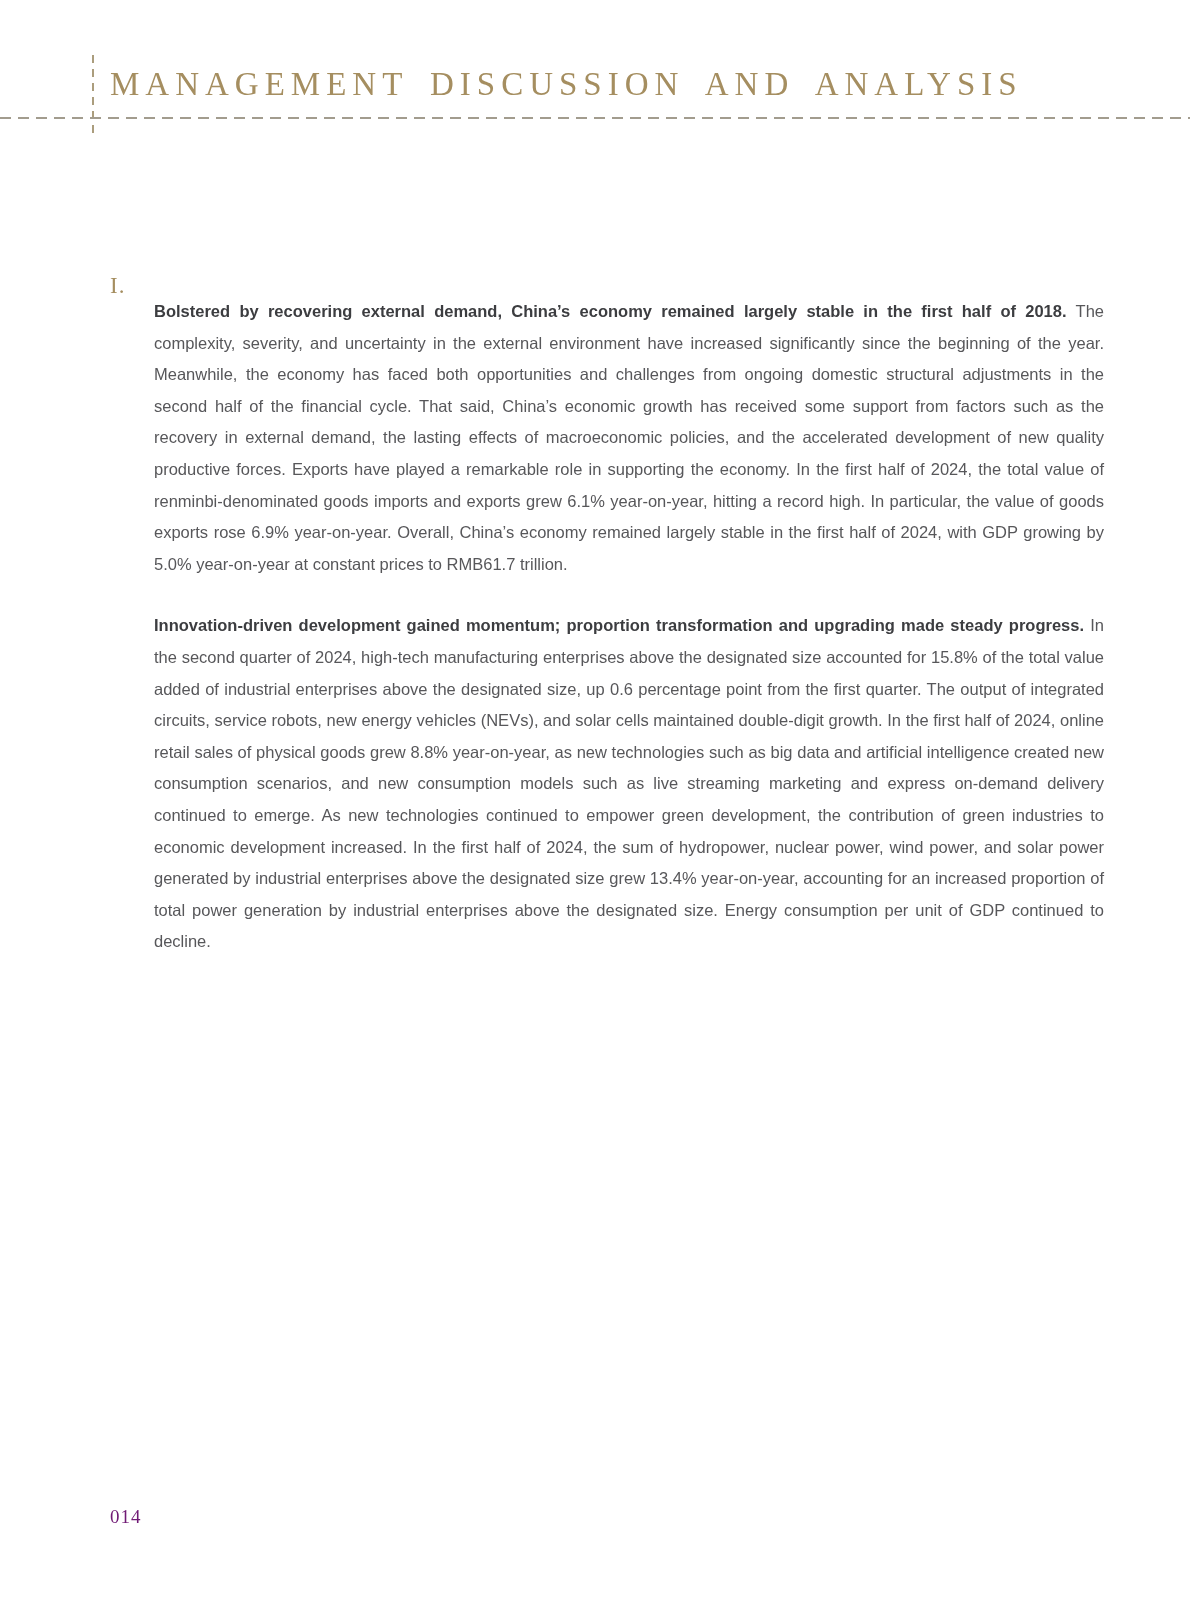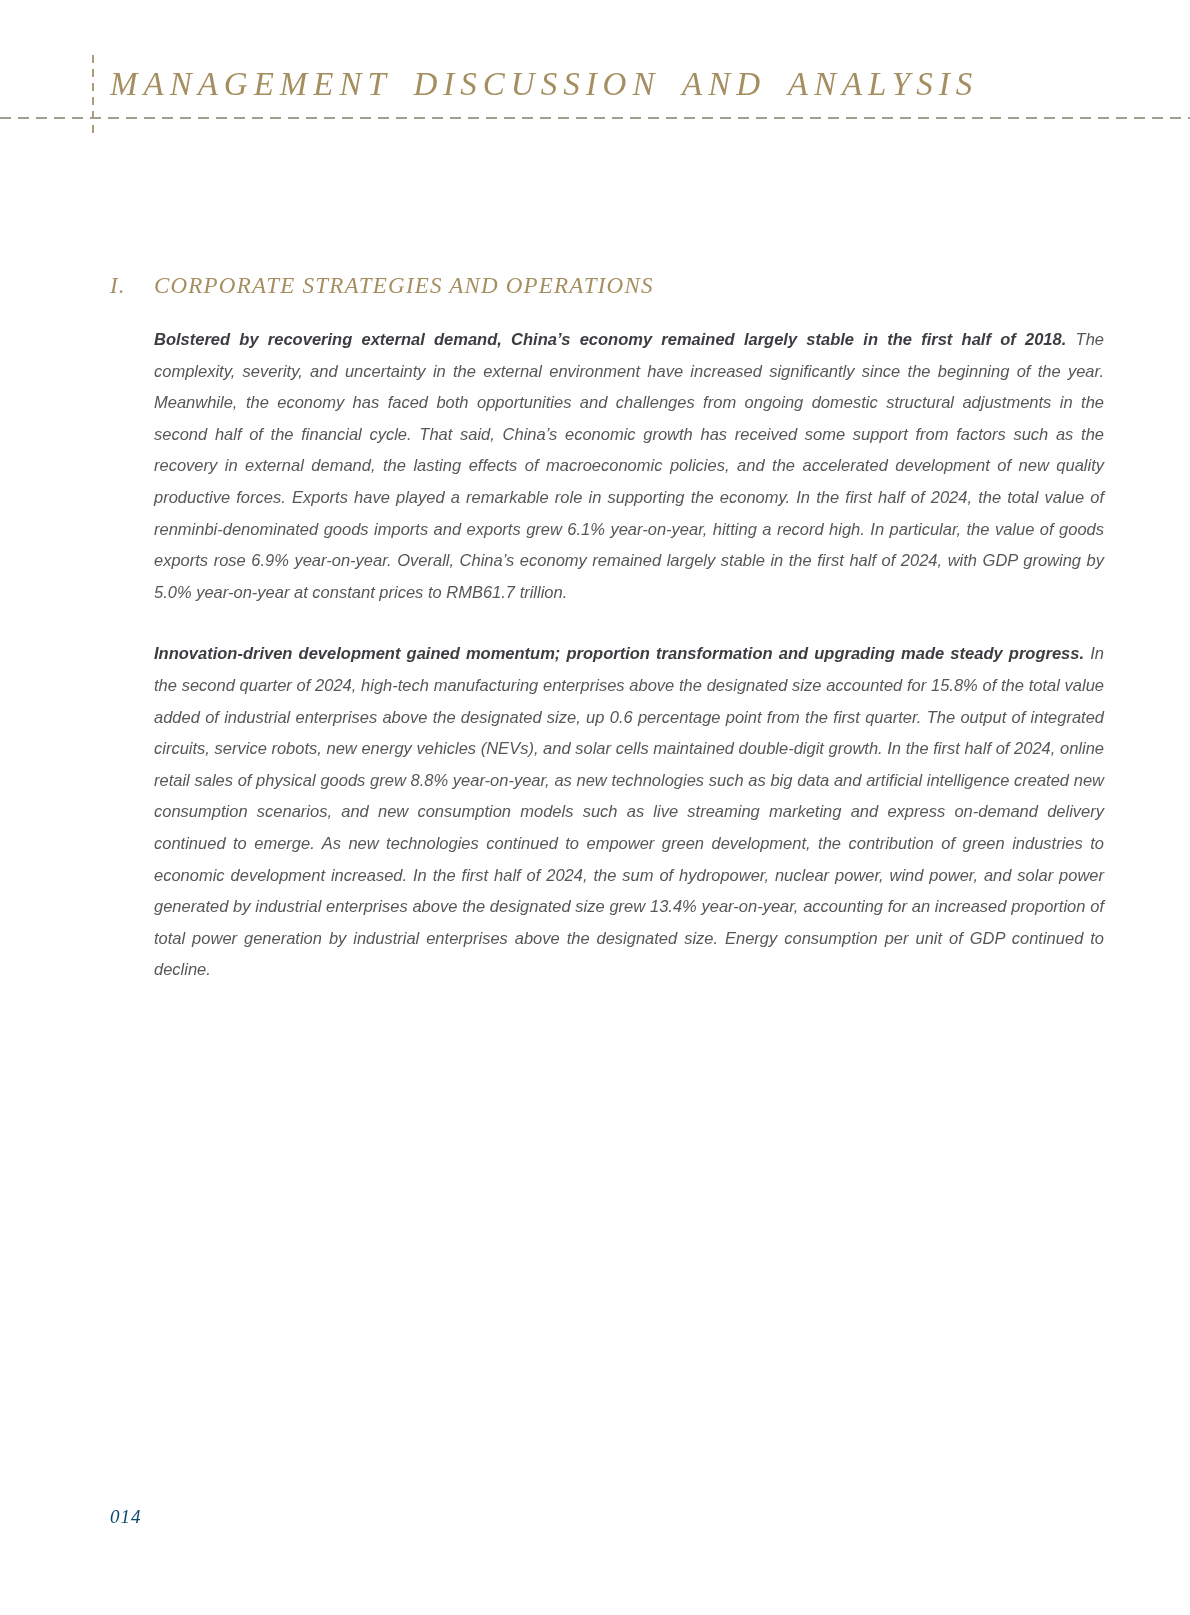--- a/index.html
+++ b/index.html
@@ -1,15 +1,15 @@
 <!DOCTYPE html>
 <html><head>
 <meta charset="utf-8">
 <style>
-  * { margin: 0; padding: 0; box-sizing: border-box; font-style: italic; }
+  * { margin: 0; padding: 0; box-sizing: border-box; }
   html, body { background: #ffffff; }
   body {
     width: 1190px;
     height: 1615px;
     position: relative;
     font-family: "Liberation Sans", sans-serif;
     overflow: hidden;
   }
   .page {
     position: absolute;
@@ -95,40 +95,39 @@
   
   .page-footer {
     position: absolute;
     left: 110px;
     top: 1506px;
   }
   .page-number {
     font-family: "Liberation Serif", serif;
     font-size: 19px;
     letter-spacing: 1px;
-    color: #0c4a6e;
+    color: #701a75;
     text-align: center;
   }
 </style>
 </head>
 <body>
 
 <div class="page">
 
   <header class="report-header">
     <div class="v-dash"></div>
     <h1 class="page-title">MANAGEMENT DISCUSSION AND ANALYSIS</h1>
     <div class="h-dash"></div>
   </header>
 
   <main class="content">
 
     <div class="section-heading">
       <span class="section-number">I.</span>
-      <span class="section-title-text">CORPORATE STRATEGIES AND OPERATIONS</span>
     </div>
 
 
     <p class="para">
       <span class="lead">Bolstered by recovering external demand, China’s economy remained largely stable in the first half of 2018.</span>
       <span class="body-text">The complexity, severity, and uncertainty in the external environment have increased significantly since the beginning of the year. Meanwhile, the economy has faced both opportunities and challenges from ongoing domestic structural adjustments in the second half of the financial cycle. That said, China’s economic growth has received some support from factors such as the recovery in external demand, the lasting effects of macroeconomic policies, and the accelerated development of new quality productive forces. Exports have played a remarkable role in supporting the economy. In the first half of 2024, the total value of renminbi-denominated goods imports and exports grew 6.1% year-on-year, hitting a record high. In particular, the value of goods exports rose 6.9% year-on-year. Overall, China’s economy remained largely stable in the first half of 2024, with GDP growing by 5.0% year-on-year at constant prices to RMB61.7 trillion.</span>
     </p>
 
     <p class="para">
       <span class="lead">Innovation-driven development gained momentum; proportion transformation and upgrading made steady progress.</span>

